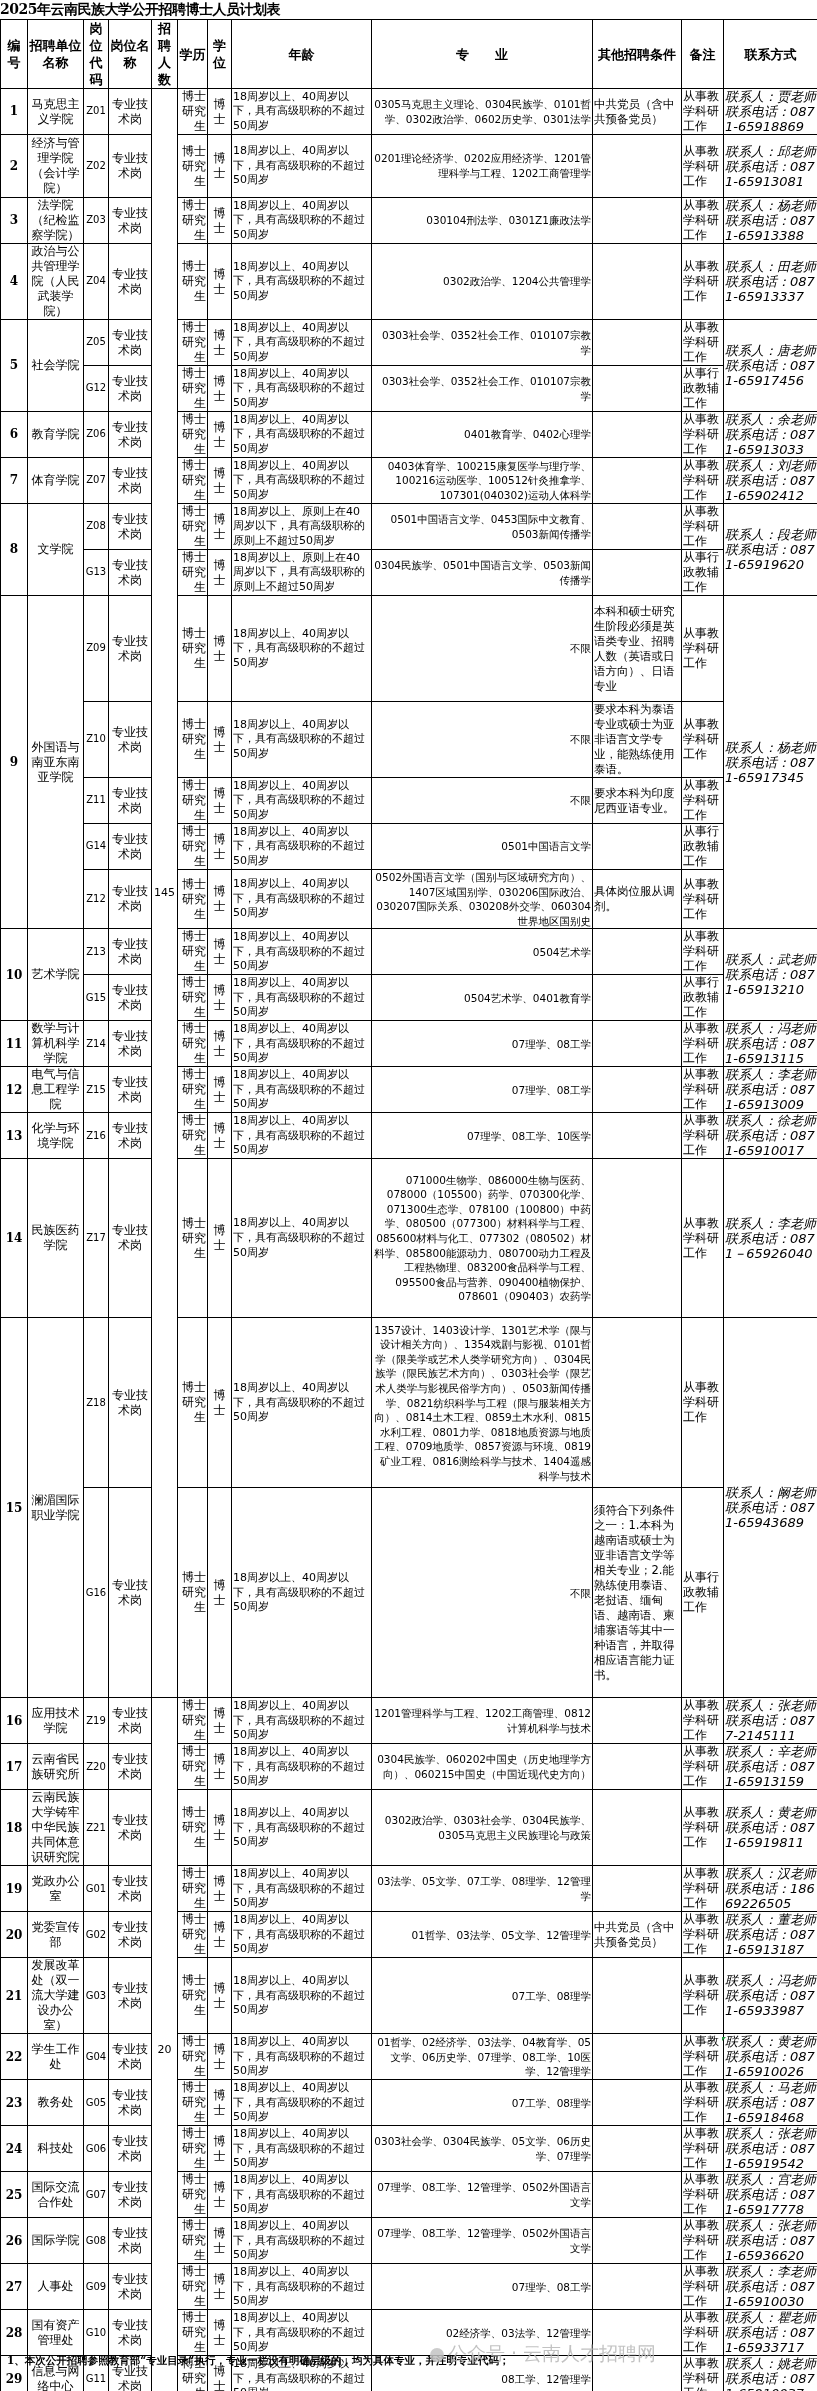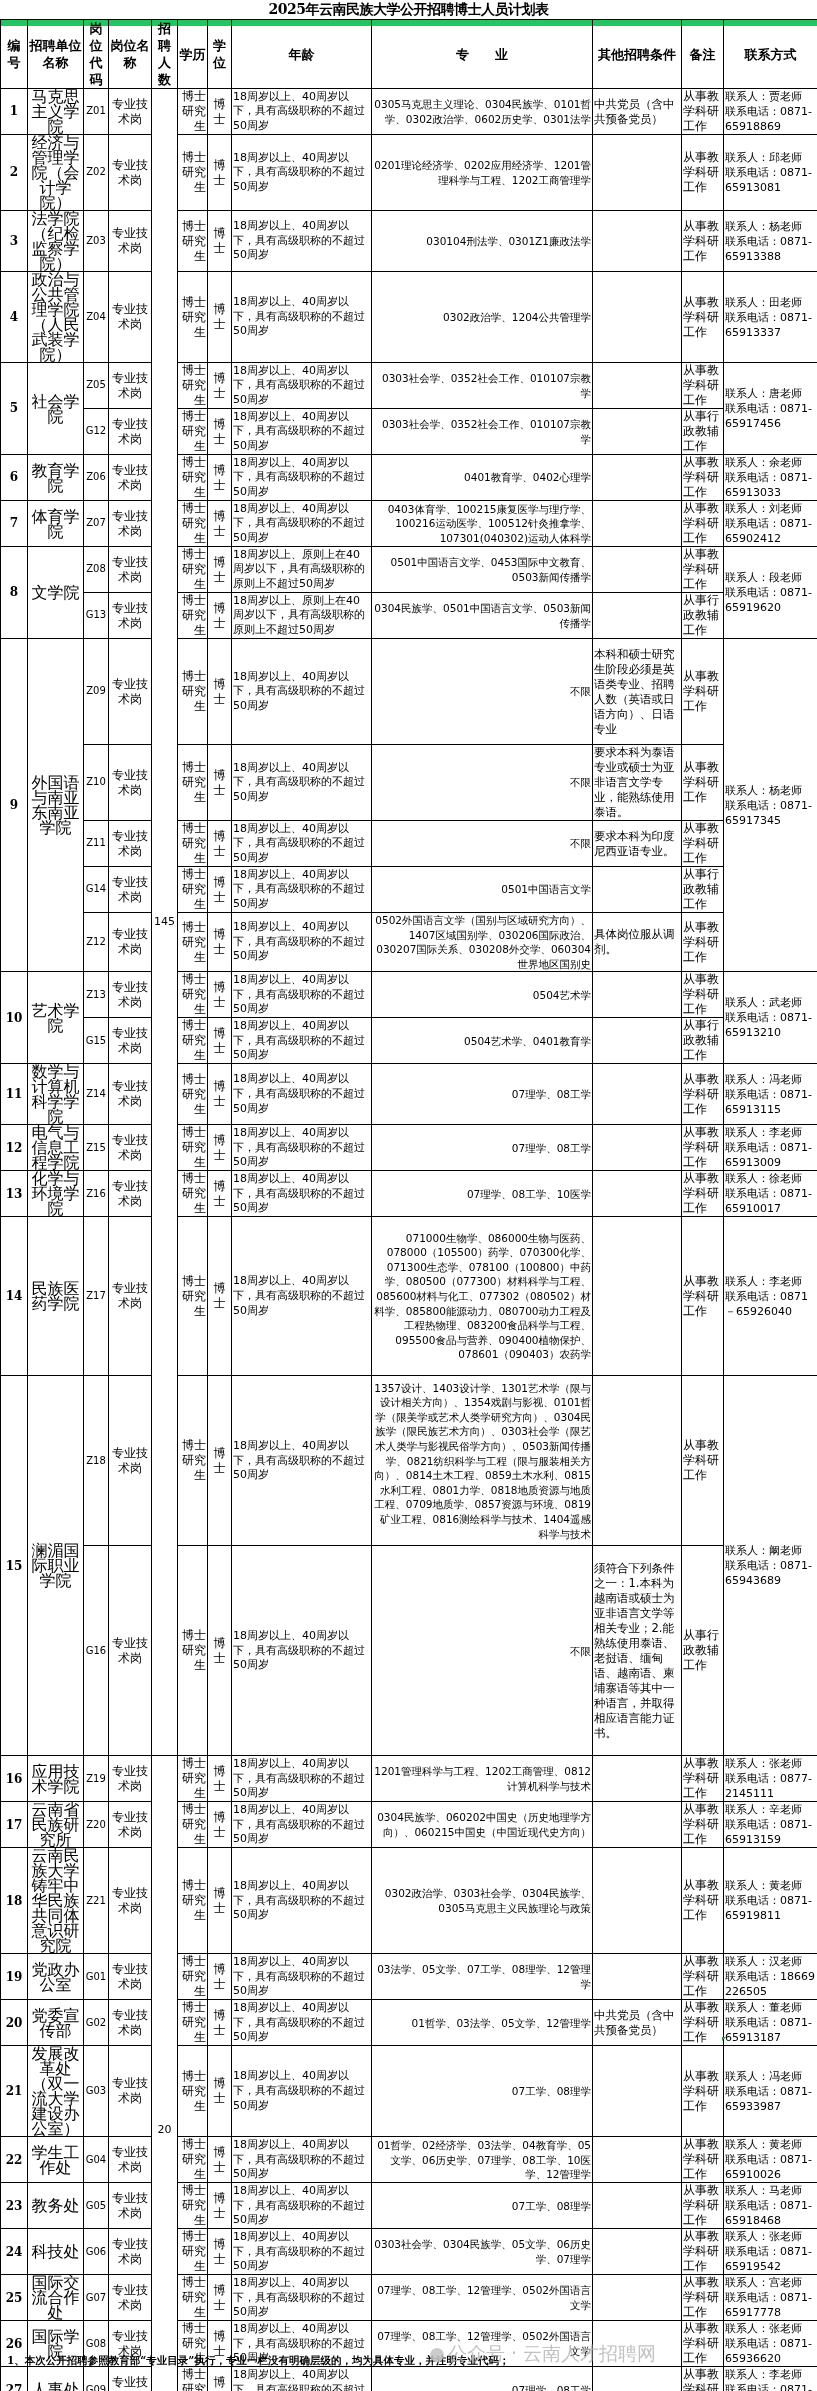--- a/index.html
+++ b/index.html
@@ -1,47 +1,47 @@
 <!DOCTYPE html>
 <html><head>
 <meta charset="utf-8">
 <style>
   html, body { margin: 0; padding: 0; background: #ffffff; }
   body { width: 817px; height: 2391px; overflow: hidden; font-family: "DejaVu Sans", sans-serif; color: #000; }
   .page { position: relative; width: 817px; height: 2391px; }
   .title {
     position: absolute; left: 0; top: 0; width: 817px; height: 19px;
-    text-align: center; font-family: "DejaVu Serif", serif; font-weight: bold;
-    font-size: 14px; line-height: 19px; border-bottom: 7px solid #22c55e;
+    text-align: left; font-family: "DejaVu Serif", serif; font-weight: bold;
+    font-size: 14px; line-height: 19px; border-bottom: 1px solid #22c55e;
     letter-spacing: -0.5px;
   }
   table.plan {
     position: absolute; left: 0; top: 19px; width: 817px;
     border-collapse: collapse; table-layout: fixed;
     font-size: 10.5px; line-height: 14.6px;
   }
   table.plan td, table.plan th {
     border: 1px solid #000; padding: 0 1px; vertical-align: middle; overflow: hidden;
   }
   table.plan th {
     font-family: "DejaVu Serif", serif; font-weight: bold; font-size: 13px; line-height: 17px;
     text-align: center;
   }
   th.narrow { font-size: 13px; line-height: 17px; }
   td.num { text-align: center; font-family: "DejaVu Serif", serif; font-weight: bold; font-size: 12px; }
-  td.unit { text-align: center; font-size: 16px; line-height: 15px; }
+  td.unit { text-align: center; font-size: 12px; line-height: 15px; }
   td.code { text-align: center; font-size: 10px; }
   td.pname { text-align: center; font-size: 12px; line-height: 15px; }
   td.edu { text-align: right; font-size: 12px; line-height: 15px; }
   td.deg { text-align: center; font-size: 12px; line-height: 15px; }
   td.age { text-align: left; font-size: 11px; line-height: 14.6px; }
   td.major { text-align: right; font-size: 10.5px; line-height: 14.6px; }
   td.other { text-align: left; font-size: 11.5px; line-height: 15px; }
   td.note { text-align: left; font-size: 12px; line-height: 15px; }
-  td.contact { text-align: left; font-size: 11px; line-height: 15px; word-break: break-all; }
+  td.contact { text-align: left; font-size: 13px; line-height: 15px; word-break: break-all; font-style: italic; }
   td.contact.center { }
   td.count { text-align: center; font-size: 11px; }
   .notes {
     position: absolute; left: 5px; top: 2351px; width: 817px; height: 40px;
     font-family: "DejaVu Serif", serif; font-weight: bold; font-size: 10.5px; line-height: 19px;
     padding-left: 2px; box-sizing: border-box;
   }
   .watermark {
     position: absolute; left: 430px; top: 2342px; color: #b8b8b8; font-size: 19px;
     line-height: 22px; opacity: 0.85; white-space: nowrap;

